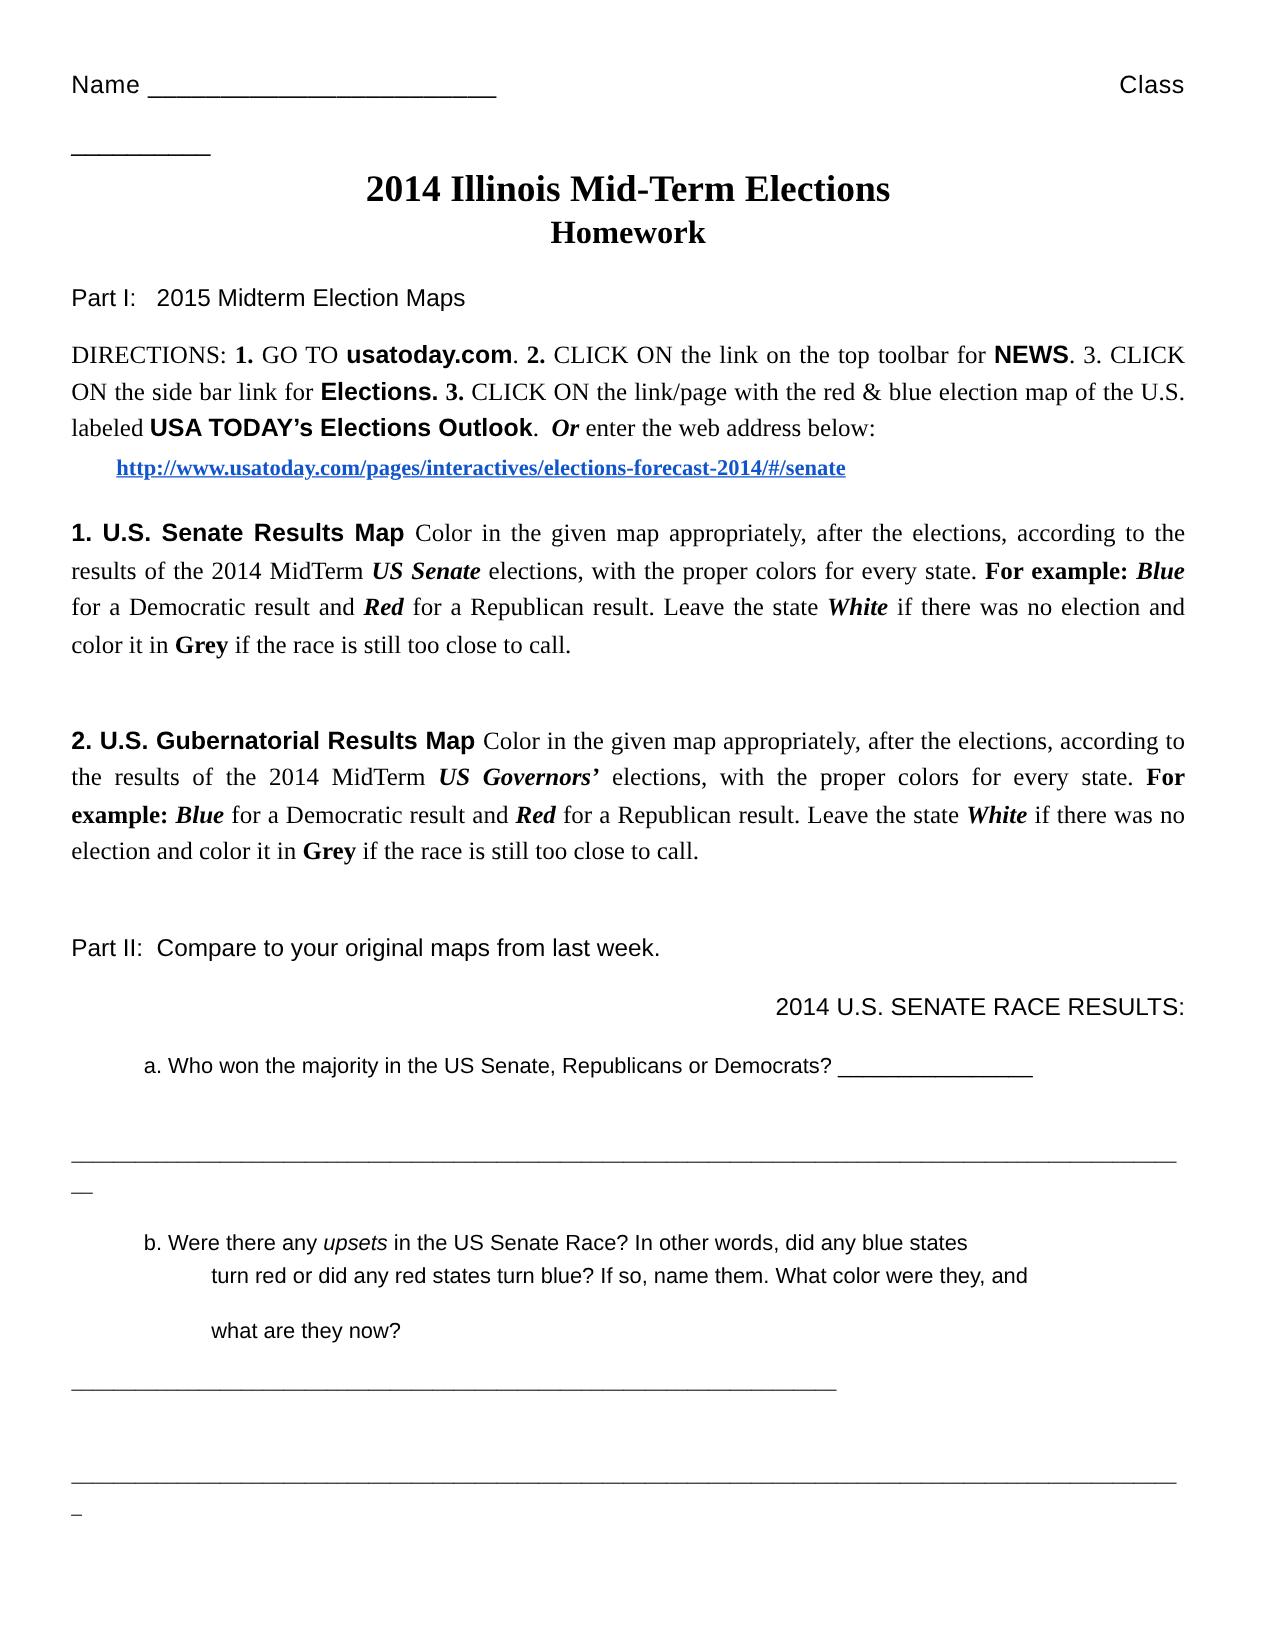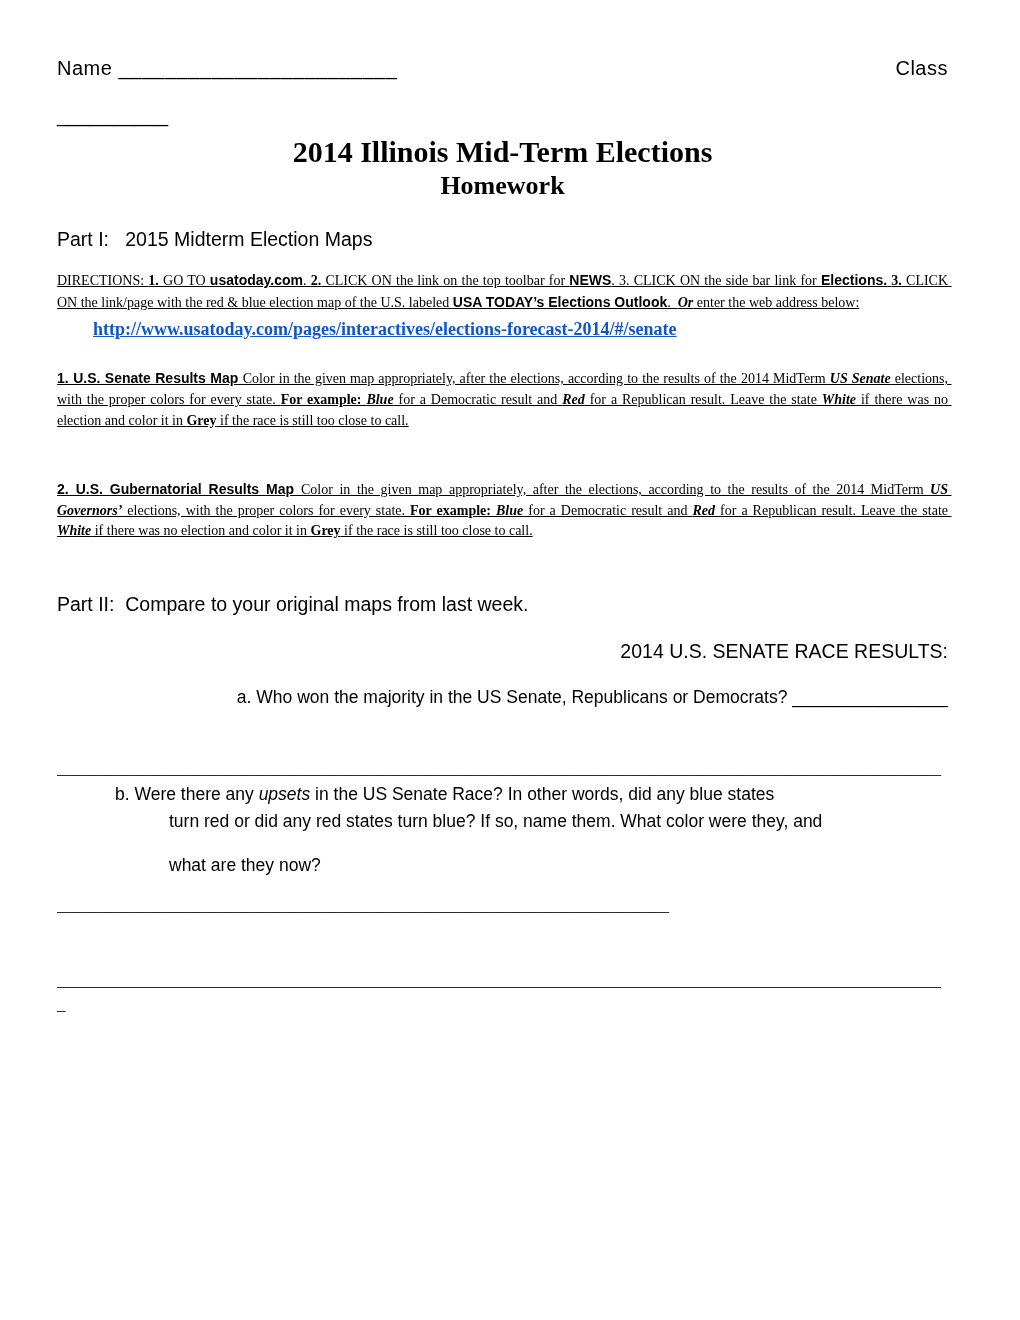--- a/index.html
+++ b/index.html
@@ -41,40 +41,39 @@
     font-size:26px; font-weight:bold; text-align:center;
     margin:0 0 24px 0; font-family:"Liberation Serif", serif;
   }
   .sans-para {
     font-family:"Liberation Sans", sans-serif;
     font-size:19.5px; line-height:1.5;
   }
   .intro { margin-bottom:14px; }
   .part-heading { margin-bottom:16px; }
   .serif-para {
-    font-size:14px; line-height:1.47;
+    font-size:20px; line-height:1.47;
     text-align:justify;
-    text-decoration:underline;
   }
   .directions { margin-bottom:6px; }
   .url-line {
     font-size:18px; font-weight:bold;
     text-decoration:underline;
     margin-bottom:28px;
     display:inline-block;
     cursor:pointer;
   }
   .map-para-1 { margin-bottom:48px; }
   .map-para-2 { margin-bottom:24px; }
   .part2-heading { margin-bottom:18px;margin-top:48px; }
   .senate-results-heading { margin-bottom:18px;text-align:right; }
   .question-a {
     font-family:"Liberation Sans", sans-serif;
     font-size:17.5px; line-height:1.5;
-    margin-left:58px; margin-bottom:46px;text-align:right;
+    margin-left:58px; margin-bottom:46px;
   }
   .answer-line {
     font-size:17px; line-height:1.45;
     white-space:nowrap; overflow:hidden;
   }
   .answer-cont { font-size:17px; line-height:1.45; margin-bottom:20px; }
   .question-b {
     font-family:"Liberation Sans", sans-serif;
     font-size:17.5px; line-height:1.5;
   }
@@ -112,20 +111,21 @@
 
   <div class="serif-para map-para-2 pre"><span class="sb">2. U.S. Gubernatorial Results Map </span><span>Color in the given map appropriately, after the elections, according to the results of the 2014 MidTerm </span><span class="bi">US Governors’</span><span> elections, with the proper colors for every state. </span><span class="b">For example: </span><span class="bi">Blue</span><span> for a Democratic result and </span><span class="bi">Red</span><span> for a Republican result. Leave the state </span><span class="bi">White</span><span> if there was no election and color it in </span><span class="b">Grey</span><span> if the race is still too close to call.</span></div>
 
   <div class="sans-para part2-heading pre">Part II:  Compare to your original maps from last week.</div>
 
   <div class="sans-para senate-results-heading pre">2014 U.S. SENATE RACE RESULTS:</div>
 
   <div class="question-a pre">a. Who won the majority in the US Senate, Republicans or Democrats? ________________</div>
 
   <div class="answer-line">________________________________________________________________________________________________________</div>
+  <div class="answer-cont">__</div>
 
   <div class="question-b">
     <div class="qb-line1 pre"><span>b. Were there any </span><span class="i">upsets</span><span> in the US Senate Race? In other words, did any blue states</span></div>
     <div class="qb-line2 pre">turn red or did any red states turn blue? If so, name them. What color were they, and</div>
     <div class="qb-line3 pre">what are they now?</div>
   </div>
 
   <div class="answer-line mid-gap">________________________________________________________________________</div>
 
   <div class="answer-line big-gap">________________________________________________________________________________________________________</div>

